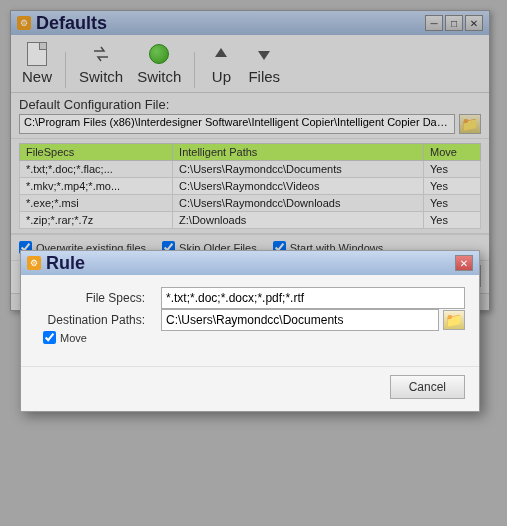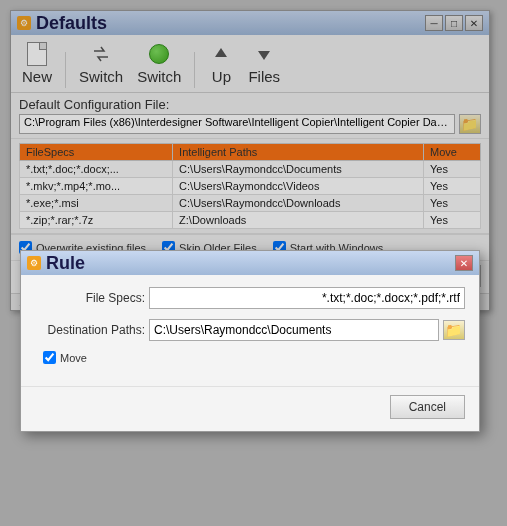--- a/index.html
+++ b/index.html
@@ -193,21 +193,21 @@
     }
 
     
     .file-table {
       width: 100%;
       border-collapse: collapse;
       font-size: 11px;
     }
 
     .file-table th {
-      background: #f97316;
+      background: #bef264;
       border: 1px solid #ccc;
       padding: 2px 6px;
       text-align: left;
       font-weight: normal;
       color: #333;
     }
 
     .file-table td {
       border: 1px solid #ddd;
       padding: 2px 6px;
@@ -314,39 +314,38 @@
     }
 
     .rule-body {
       padding: 12px 14px;
       background: #f4f4f4;
     }
 
     .rule-row {
       display: flex;
       align-items: center;
-      margin-bottom: 10px;
-      gap: 4px;
+      margin-bottom: 0;
+      gap: 16px;
     }
 
     .rule-label {
       width: 110px;
       font-size: 12px;
       color: #333;
       text-align: right;
     }
 
     .rule-input {
       flex: 1;
       height: 22px;
       border: 1px solid #aaa;
       background: white;
       padding: 2px 4px;
       font-size: 12px;
-      text-align: right;
     }
 
     .rule-path-row {
       display: flex;
       align-items: center;
       gap: 4px;
       flex: 1;
     }
 
     .rule-path-input {
@@ -474,21 +473,21 @@
     <table class="file-table">
       <thead>
         <tr>
           <th>FileSpecs</th>
           <th>Intelligent Paths</th>
           <th>Move</th>
         </tr>
       </thead>
       <tbody id="rules-tbody">
       <tr>
-      <td>*.txt;*.doc;*.docx;...</td>
+      <td>*.txt;*.doc;*.flac;...</td>
       <td>C:\Users\Raymondcc\Documents</td>
       <td>Yes</td>
     </tr>
           <tr>
       <td>*.mkv;*.mp4;*.mo...</td>
       <td>C:\Users\Raymondcc\Videos</td>
       <td>Yes</td>
     </tr>
           <tr>
       <td>*.exe;*.msi</td>

